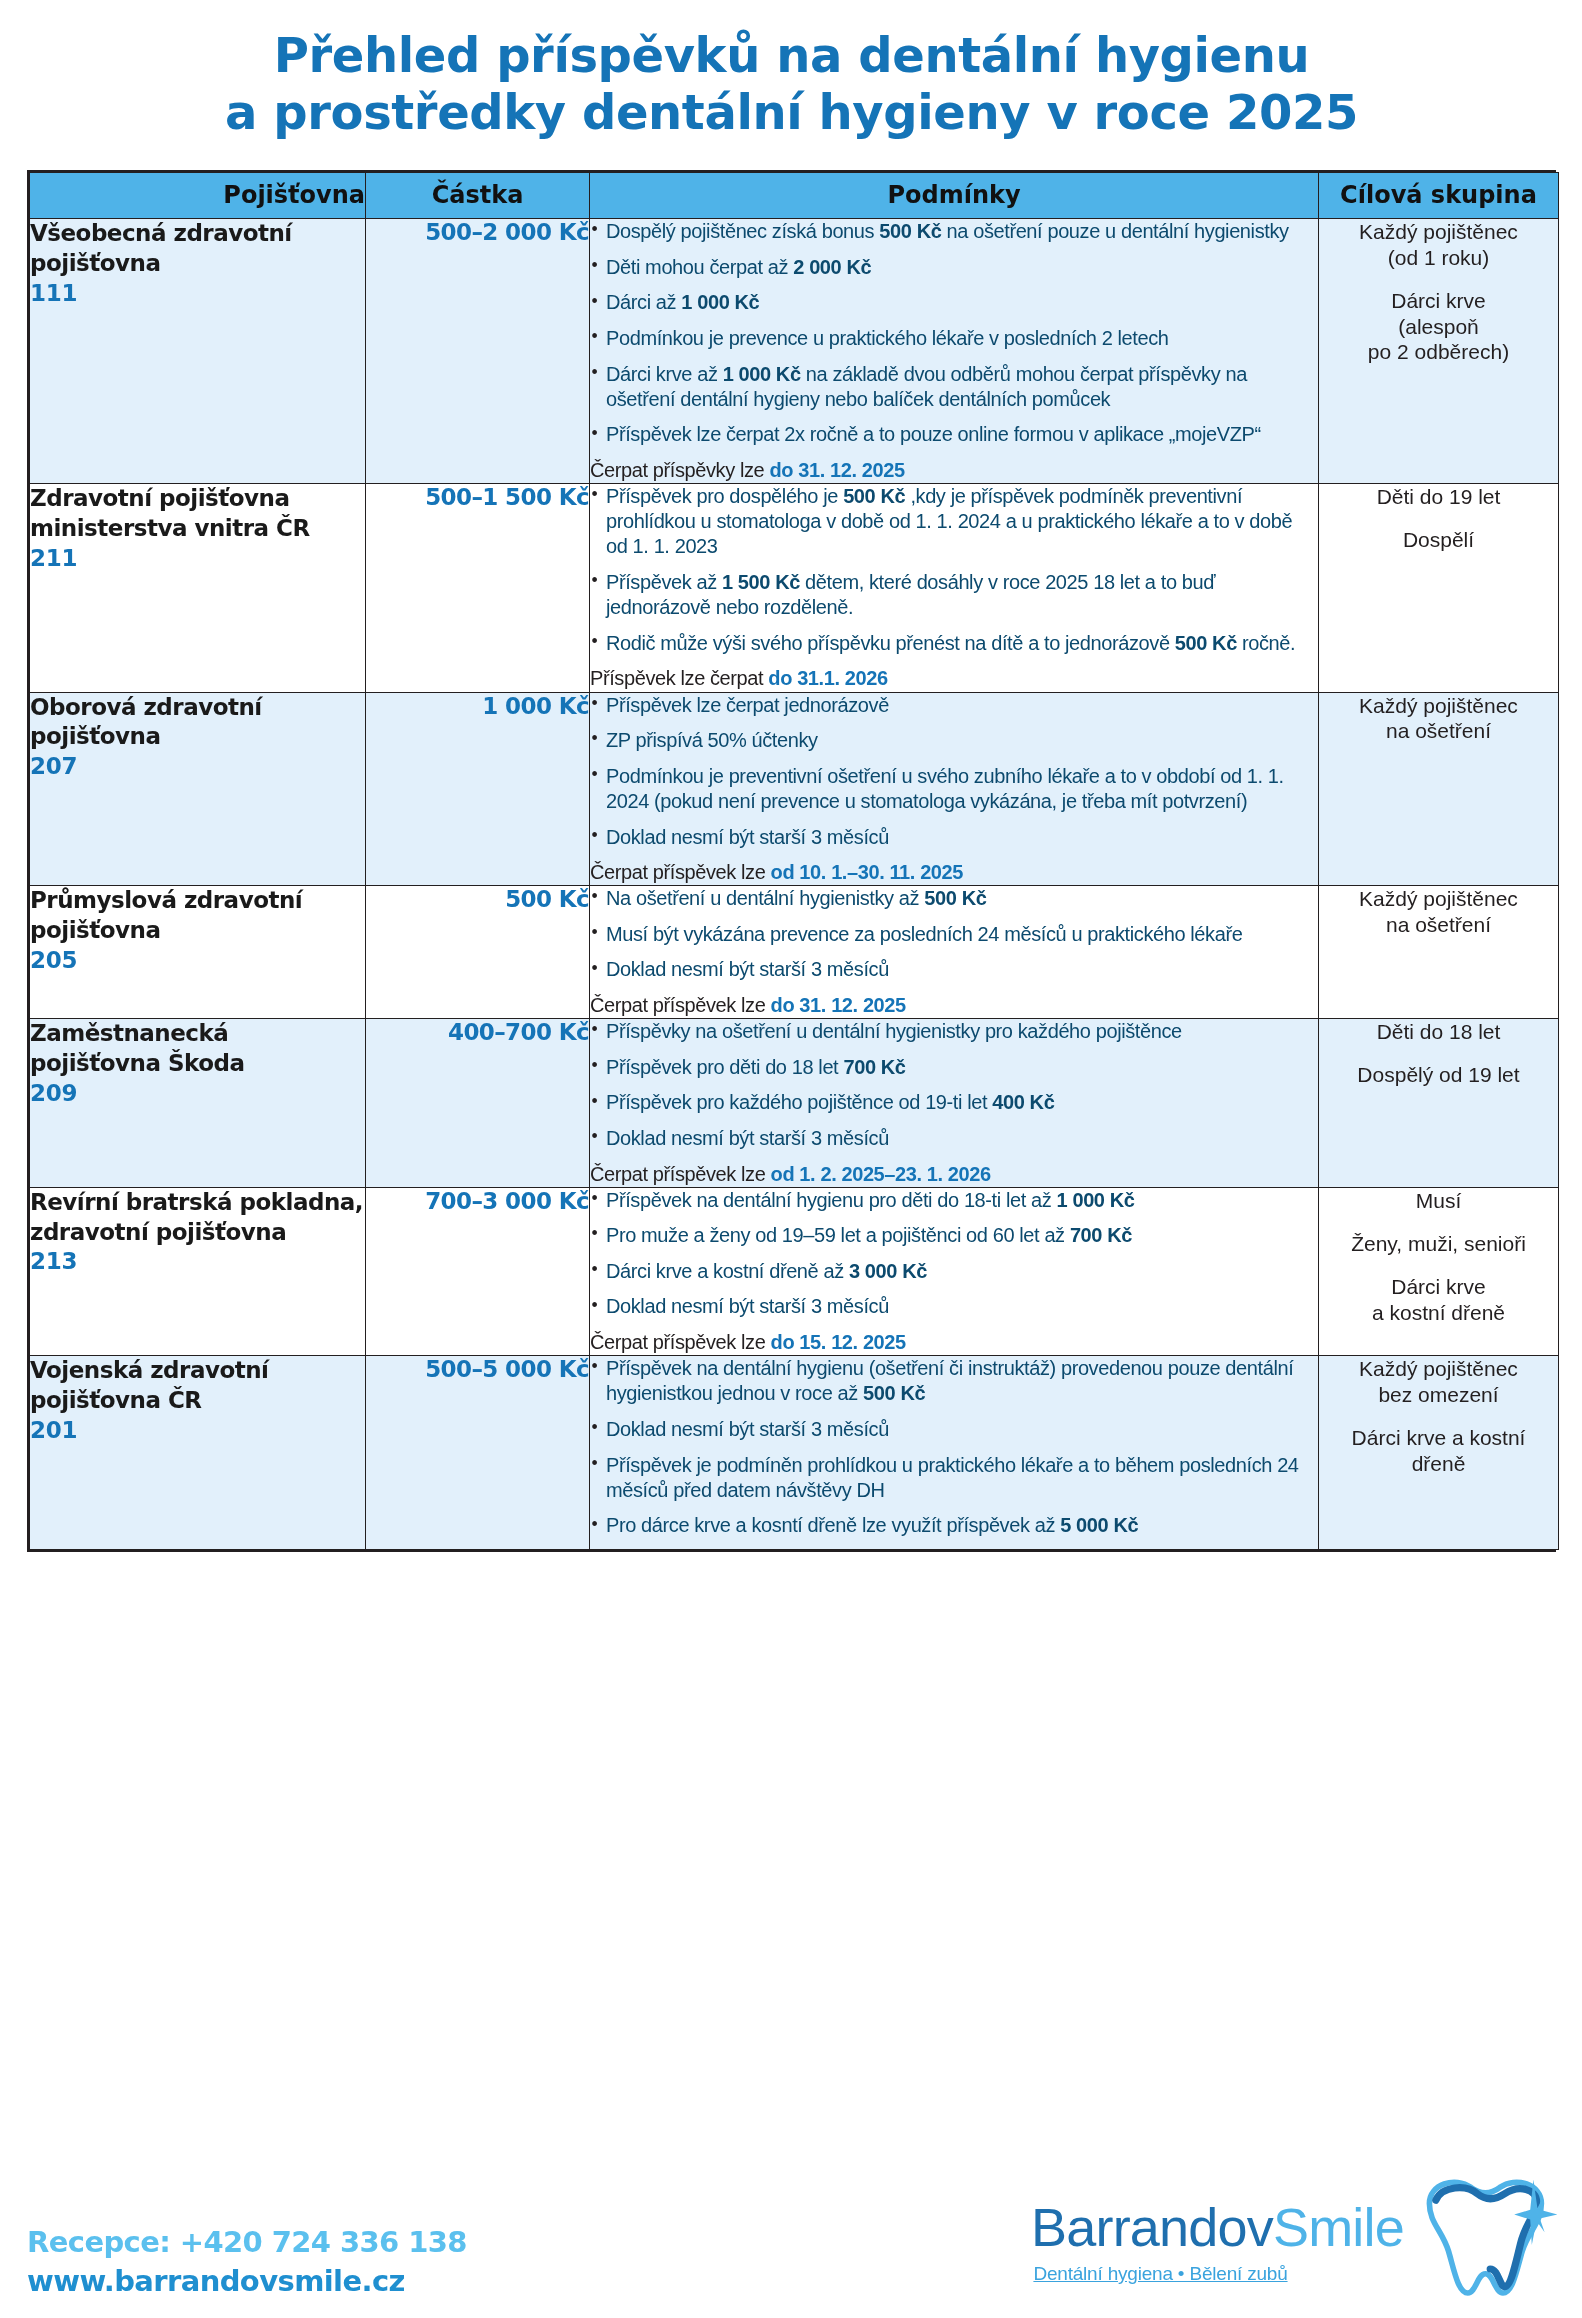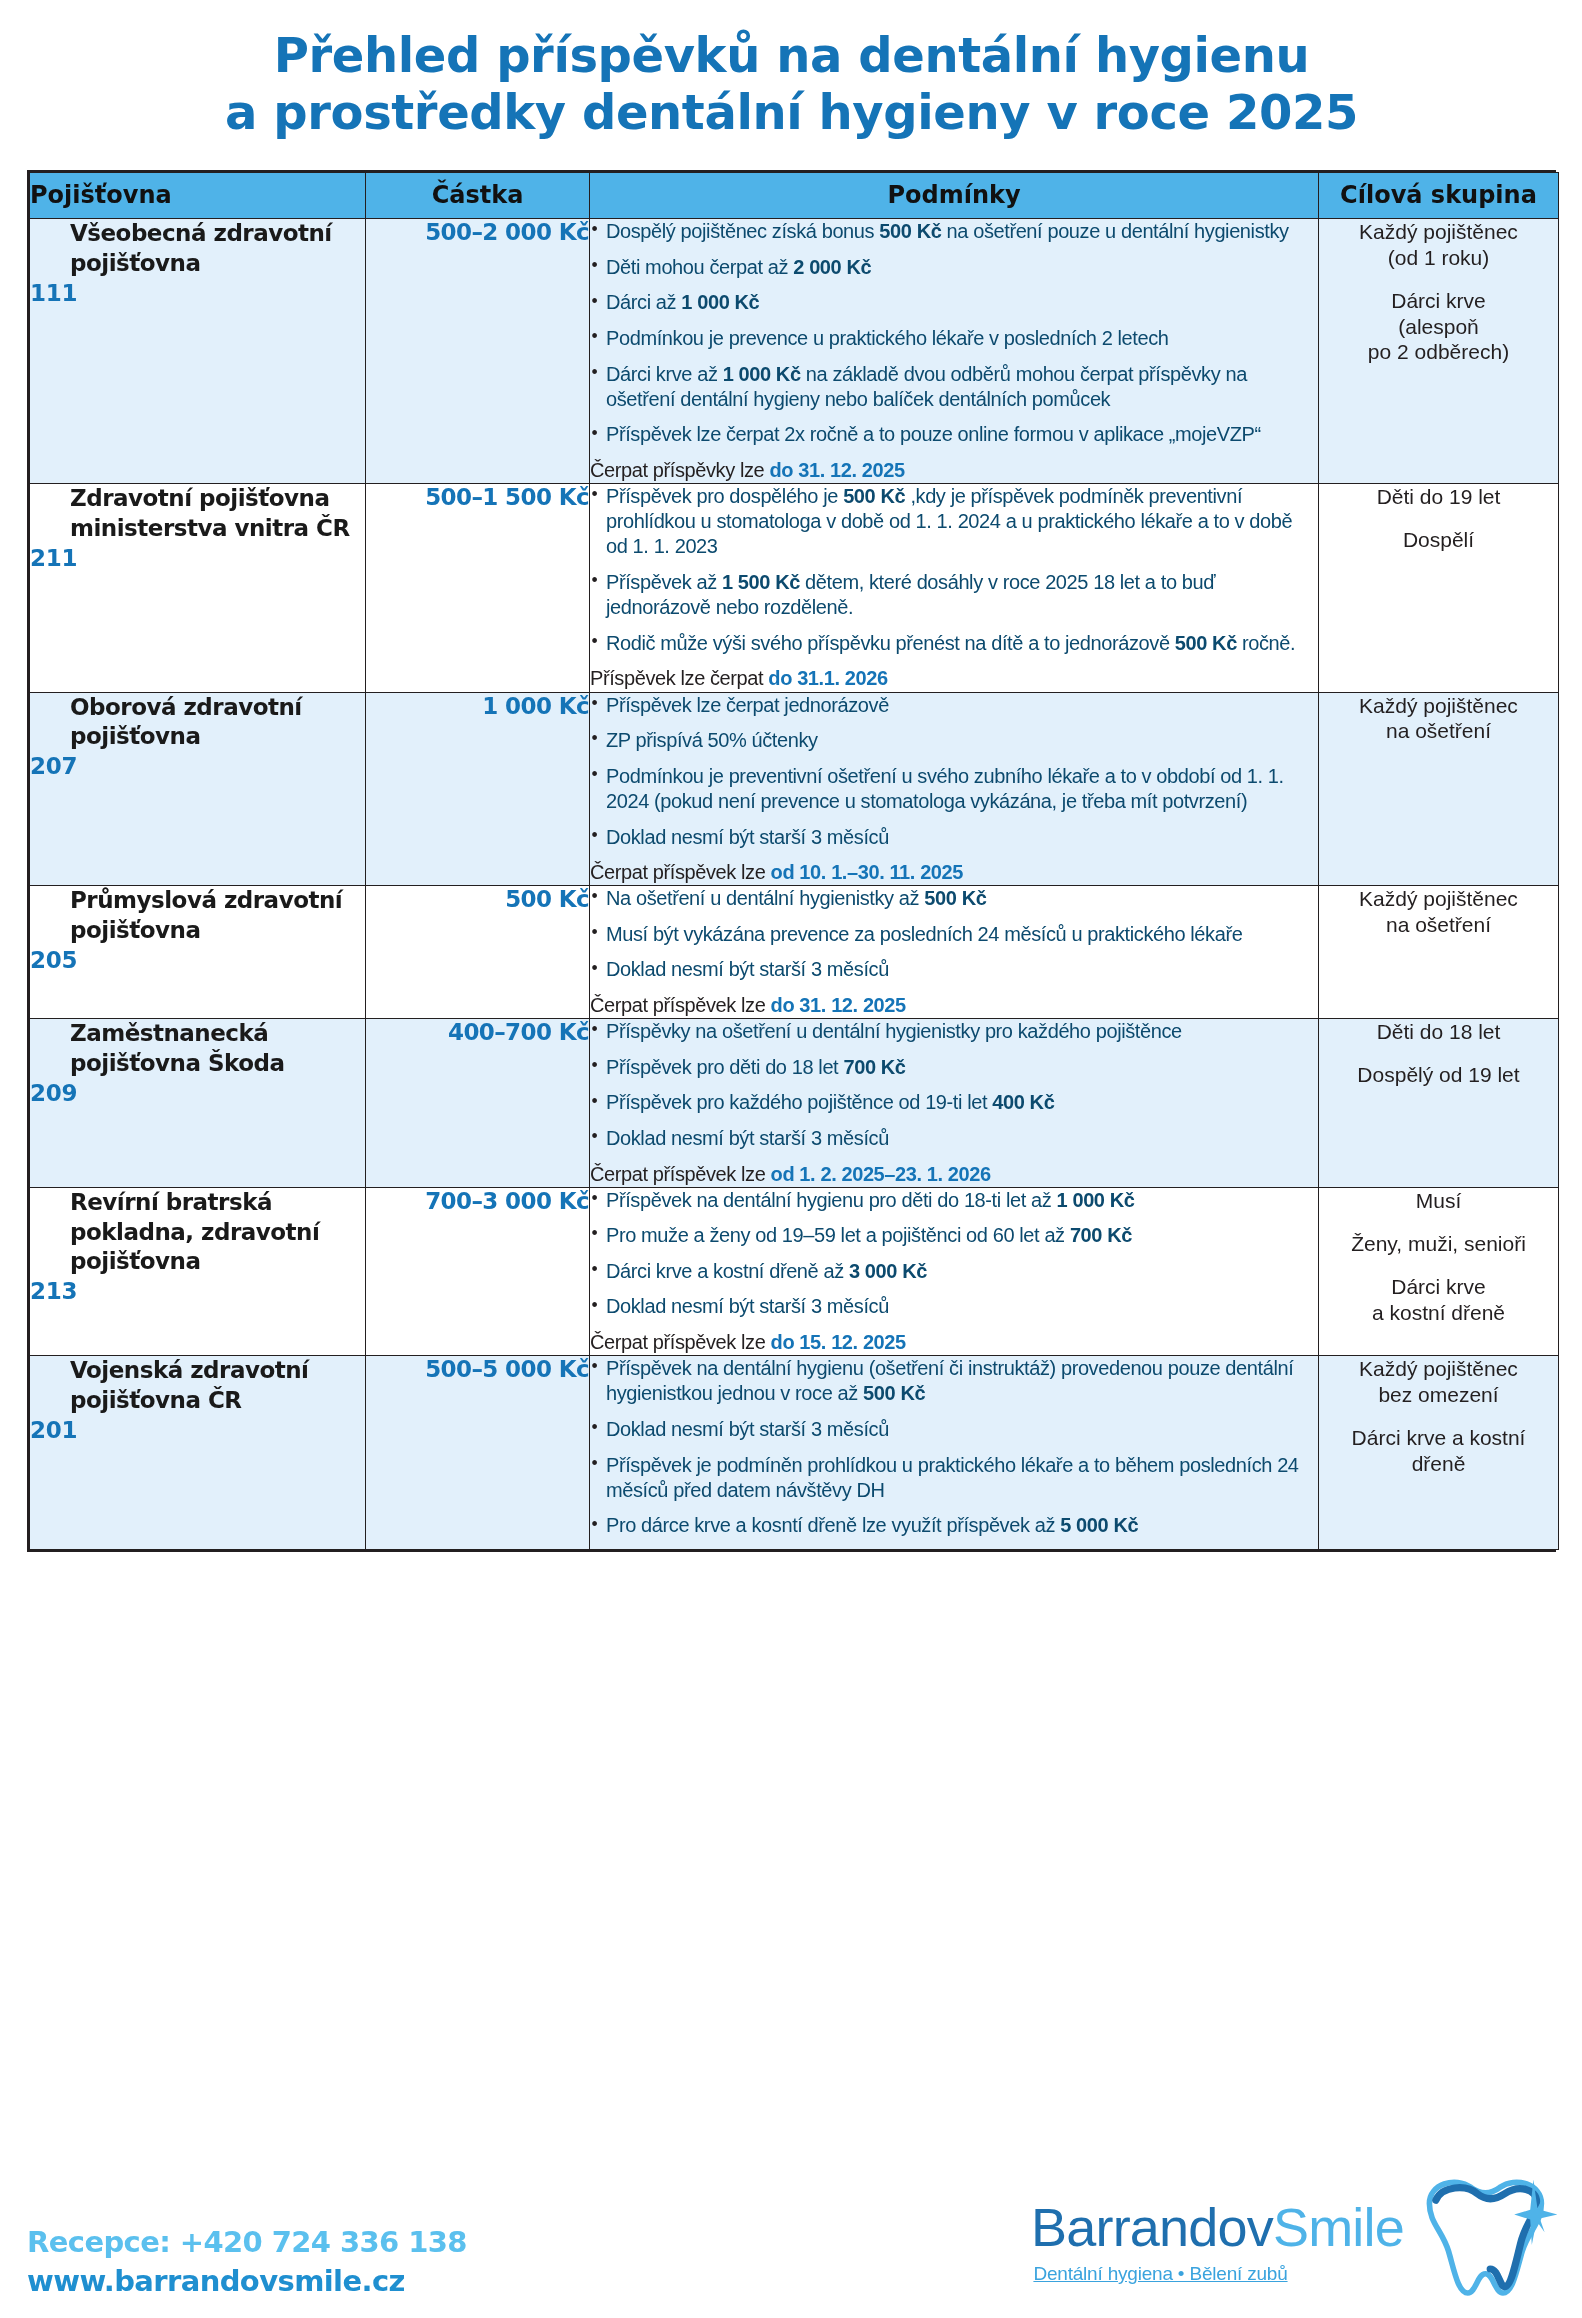--- a/index.html
+++ b/index.html
@@ -57,37 +57,36 @@
     font-family: "DejaVu Sans", sans-serif;
     font-weight: bold;
     font-size: 24px;
     color: #111111;
     height: 45px;
     line-height: 45px;
     padding: 0 14.4px;
     text-align: center;
     vertical-align: middle;
   }
-  thead th.left { text-align: left; }
+  thead th.left { text-align: right; }
 
   tbody tr.shade > td { background: #e2f0fb; }
   tbody tr.plain > td { background: #ffffff; }
 
   
   td.ins {
     padding: 12.8px 12.8px 12.8px 14.4px;
   }
   .ins-name {
     font-family: "DejaVu Sans", sans-serif;
     font-weight: bold;
     font-size: 23px;
     line-height: 1.30;
     color: #1a1a1a;
     letter-spacing: -0.5px;
-    padding-left: 40px;
   }
   .ins-code {
     font-family: "DejaVu Sans", sans-serif;
     font-weight: bold;
     font-size: 23px;
     line-height: 1.30;
     color: #1574b7;
     letter-spacing: -0.2px;
   }
 

